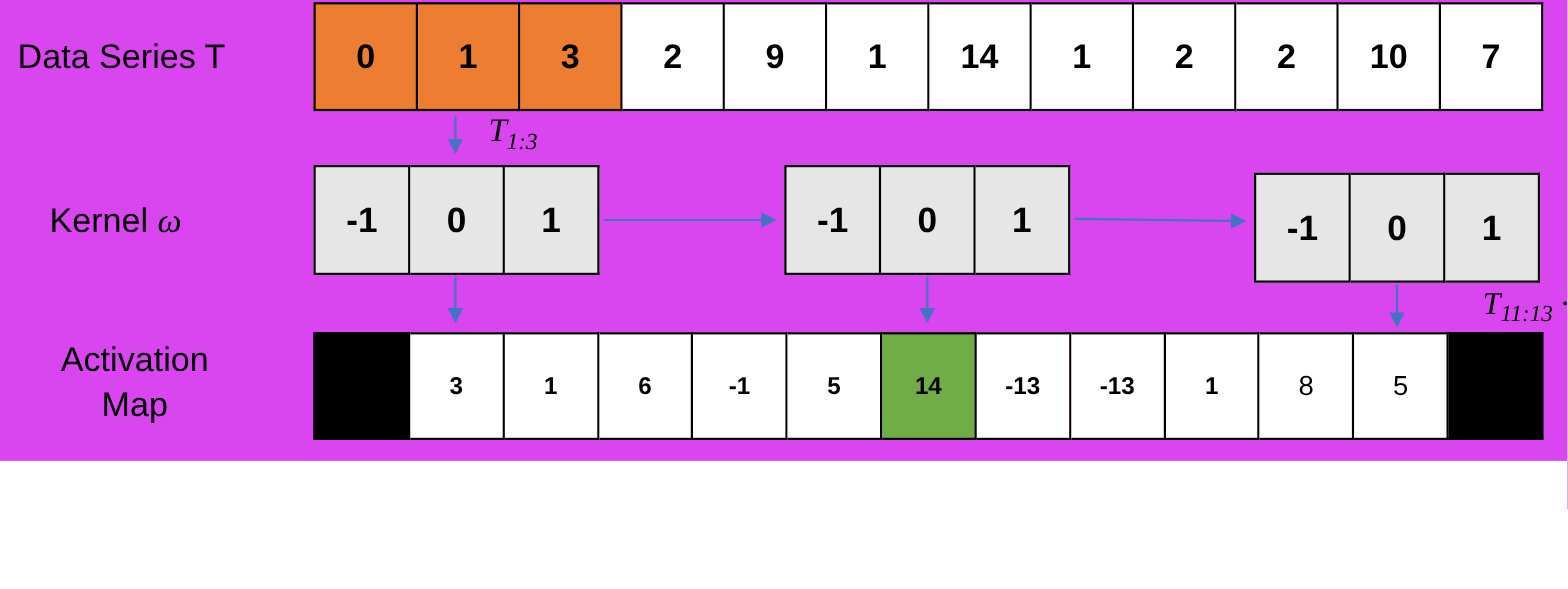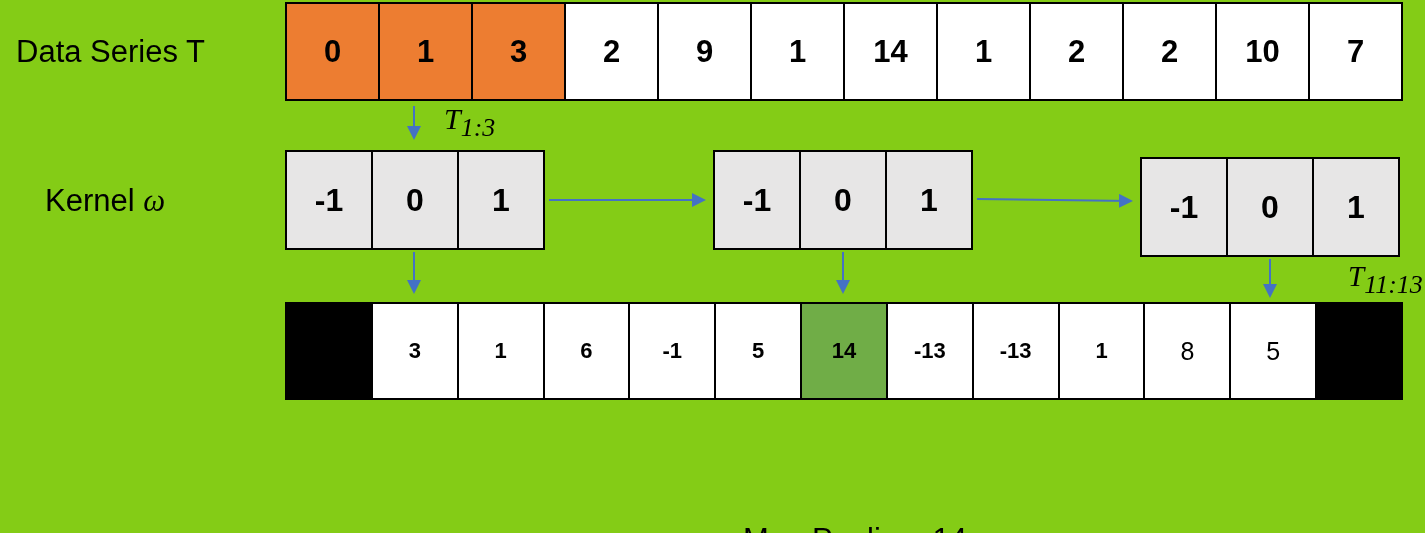--- a/index.html
+++ b/index.html
@@ -1,20 +1,20 @@
 <!DOCTYPE html>
 <html><head>
 <meta charset="utf-8">
 <style>
   * { margin: 0; padding: 0; box-sizing: border-box; }
   html, body { background: #ffffff; }
   .canvas {
     position: relative;
-    width: 1425px; height: 533px;
-    background: #84cc16;
+    width: 1425px; height: 419px;
+    background: #d946ef;
     font-family: "Liberation Sans", sans-serif;
     color: #000;
     overflow: hidden;
   }
   .arrow-layer { position: absolute; left: 0; top: 0; pointer-events: none; }
 
   .row { position: absolute; display: flex; }
   .cell {
     flex: 1;
     display: flex; align-items: center; justify-content: center;
@@ -45,21 +45,21 @@
   .label-activation { left: 20px; top: 306px; width: 205px; text-align: center; line-height: 41px; }
   .omega { font-family: "Liberation Serif", serif; font-style: italic; }
 
   .mathlabel {
     position: absolute;
     font-family: "Liberation Serif", serif;
     font-style: italic;
     font-size: 30px;
     white-space: pre;
   }
-  .mathlabel sub { font-size: 26px; }
+  .mathlabel sub { font-size: 21px; }
   .ml-t13   { left: 444px;  top: 102px; }
   .ml-t13w  { left: 446px;  top: 250px; }
   .ml-t68w  { left: 874px;  top: 250px; }
   .ml-t1113w{ left: 1348px; top: 260px; font-size: 29px; }
 
   .pooling { position: absolute; left: 743px; top: 435px; font-size: 31px; line-height: 42px; white-space: pre; }
 </style>
 </head>
 <body>
 
@@ -107,20 +107,24 @@
     <div class="cell">-1</div>
     <div class="cell">0</div>
     <div class="cell">1</div>
   </div>
   <div class="kernel kernel-3">
     <div class="cell">-1</div>
     <div class="cell">0</div>
     <div class="cell">1</div>
   </div>
 
+  <div class="rowlabel label-activation">
+    <div>Activation</div>
+    <div>Map</div>
+  </div>
 
   <div class="row activation-row">
     <div class="cell black"></div>
     <div class="cell">3</div>
     <div class="cell">1</div>
     <div class="cell">6</div>
     <div class="cell">-1</div>
     <div class="cell">5</div>
     <div class="cell green">14</div>
     <div class="cell">-13</div>

